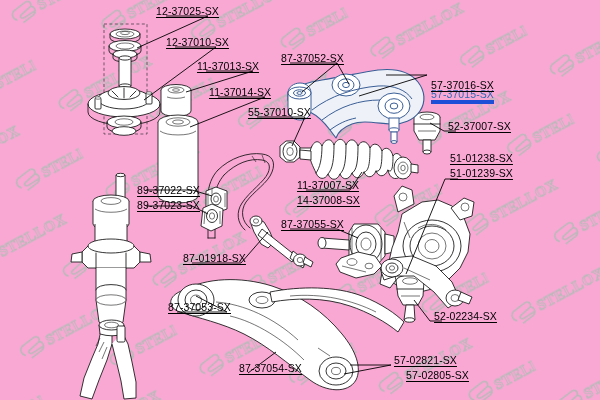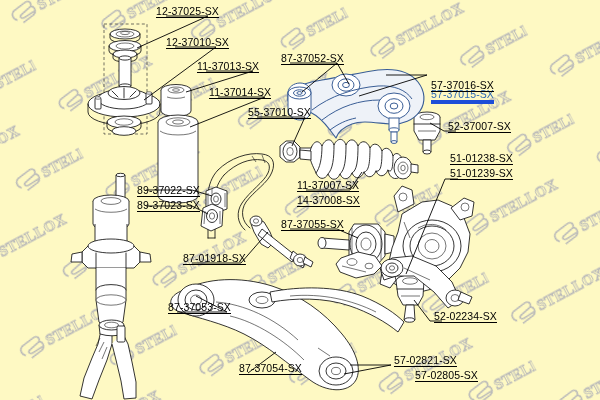--- a/index.html
+++ b/index.html
@@ -4,21 +4,21 @@
 <style>
   html, body {
     margin: 0;
     padding: 0;
     background: #ffffff;
   }
   #canvas {
     position: relative;
     width: 600px;
     height: 400px;
-    background: #fef9c3;
+    background: #f9a8d4;
     overflow: hidden;
     font-family: "Liberation Sans", sans-serif;
   }
   #watermark-layer, #diagram-layer, #label-layer {
     position: absolute;
     left: 0; top: 0;
     width: 600px; height: 400px;
   }
   #watermark-layer { z-index: 1; }
   #diagram-layer   { z-index: 2; }
@@ -429,17 +429,17 @@
     <div class="label" style="left:450px; top:167px;">51-01239-SX</div>
     <div class="label" style="left:137px; top:184px;">89-37022-SX</div>
     <div class="label" style="left:137px; top:199px;">89-37023-SX</div>
     <div class="label" style="left:297px; top:179px;">11-37007-SX</div>
     <div class="label" style="left:297px; top:194px;">14-37008-SX</div>
     <div class="label" style="left:281px; top:218px;">87-37055-SX</div>
     <div class="label" style="left:183px; top:252px;">87-01918-SX</div>
     <div class="label" style="left:168px; top:301px;">87-37053-SX</div>
     <div class="label" style="left:434px; top:310px;">52-02234-SX</div>
     <div class="label" style="left:394px; top:354px;">57-02821-SX</div>
-    <div class="label" style="left:415px; top:369px;">57-02805-SX</div>
+    <div class="label" style="left:406px; top:369px;">57-02805-SX</div>
     <div class="label" style="left:239px; top:362px;">87-37054-SX</div>
   </div>
 
 </div>
 
 </body></html>

